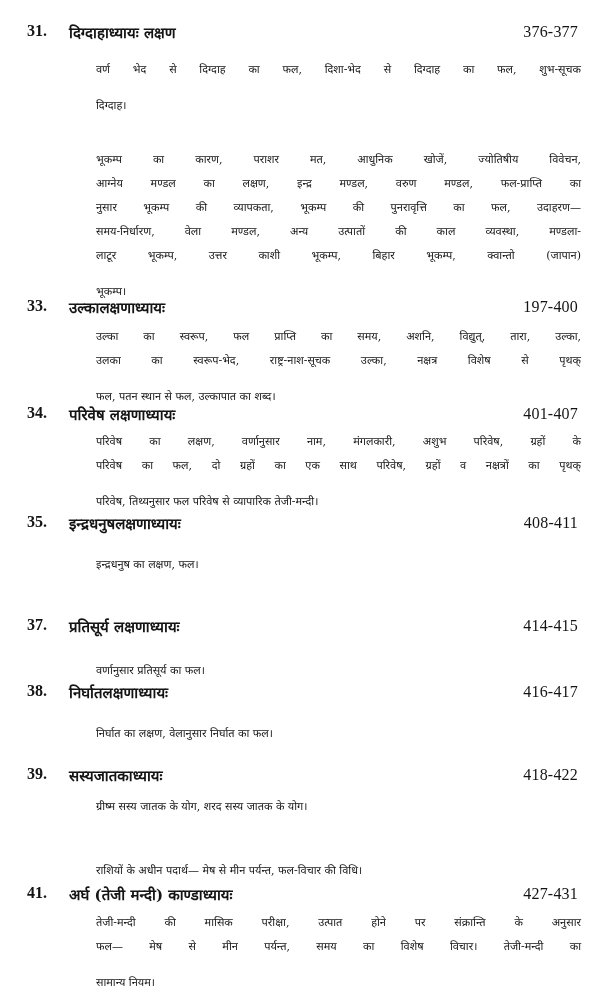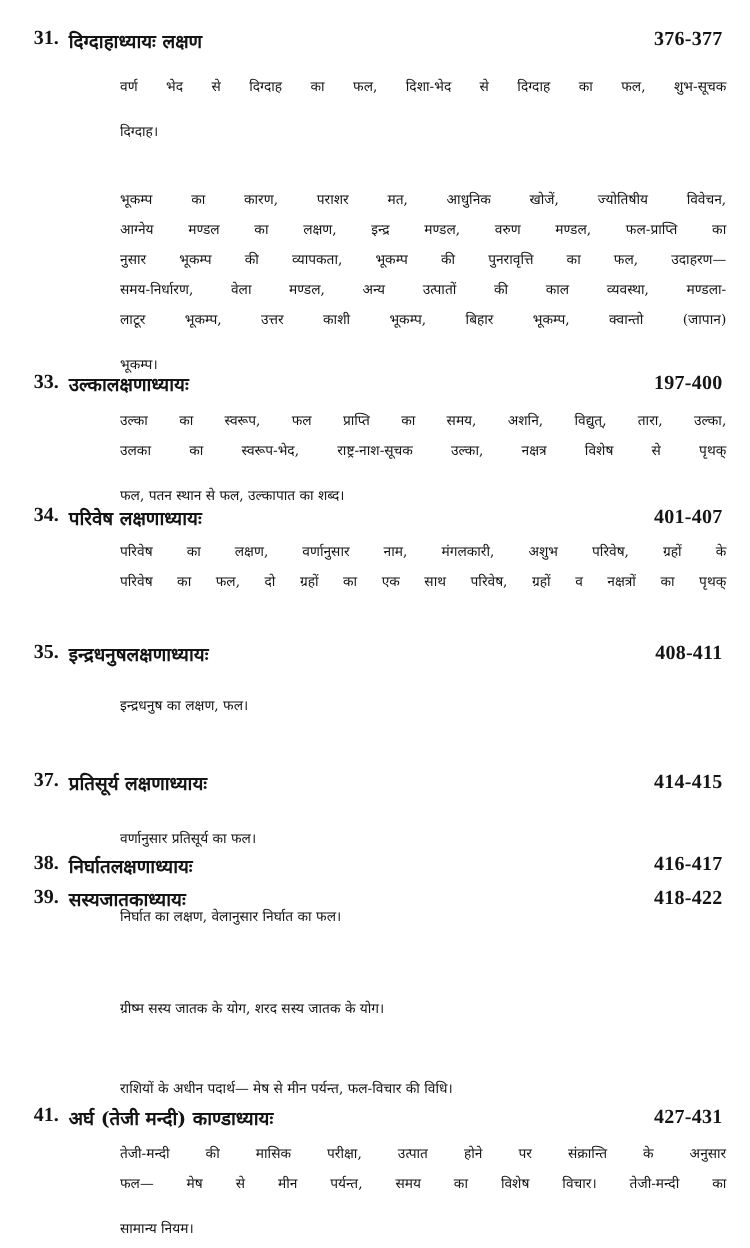--- a/index.html
+++ b/index.html
@@ -7,23 +7,23 @@
       width: 600px; height: 998px; position: relative; overflow: hidden;
       font-family: "DejaVu Serif", "Liberation Serif", serif;
       color: #141414;
     }
     .page { position: absolute; left: 0; top: 0; width: 600px; height: 998px; }
     .heading {
       position: absolute; left: 27px; right: 22px; height: 24px;
       display: flex; align-items: center; justify-content: space-between;
       font-weight: bold; font-size: 15px;
     }
-    .heading .title { display: flex; gap: 8px; white-space: nowrap; text-align: right; }
+    .heading .title { display: flex; gap: 22px; white-space: nowrap; text-align: right; }
     .num { font-family: "Liberation Serif", serif; font-weight: bold; font-size: 16px; }
-    .pages { font-family: "Liberation Serif", serif; font-weight: bold; font-size: 16px; letter-spacing: 0.2px; }
+    .pages { font-family: "Liberation Serif", serif; font-weight: normal; font-size: 16px; letter-spacing: 0.2px; }
     .desc {
       position: absolute; left: 96px; width: 485px;
       font-size: 11px; line-height: 24px;
     }
     .desc .line { display: block; white-space: nowrap; text-align: justify; text-align-last: justify; height: 24px; }
     .desc .line.last { text-align-last: left; margin-top: 12px; }
   </style>
 </head>
 <body>
 
@@ -66,20 +66,21 @@
   <div class="heading" style="top:402px">
     <span class="title">
         <span class="num">34.</span>
         <span>परिवेष लक्षणाध्यायः</span>
       </span>
     <span class="pages">401-407</span>
   </div>
   <div class="desc" style="top:430px">
     <span class="line">परिवेष का लक्षण, वर्णानुसार नाम, मंगलकारी, अशुभ परिवेष, ग्रहों के</span>
     <span class="line">परिवेष का फल, दो ग्रहों का एक साथ परिवेष, ग्रहों व नक्षत्रों का पृथक्</span>
+    <span class="line last">परिवेष, तिथ्यनुसार फल परिवेष से व्यापारिक तेजी-मन्दी।</span>
   </div>
 
   <div class="heading" style="top:511px">
     <span class="title">
         <span class="num">35.</span>
         <span>इन्द्रधनुषलक्षणाध्यायः</span>
       </span>
     <span class="pages">408-411</span>
   </div>
   <div class="desc" style="top:541px">
@@ -102,21 +103,21 @@
     <span class="title">
         <span class="num">38.</span>
         <span>निर्घातलक्षणाध्यायः</span>
       </span>
     <span class="pages">416-417</span>
   </div>
   <div class="desc" style="top:710px">
     <span class="line last">निर्घात का लक्षण, वेलानुसार निर्घात का फल।</span>
   </div>
 
-  <div class="heading" style="top:707px">
+  <div class="heading" style="top:763px">
     <span class="title">
         <span class="num">39.</span>
         <span>सस्यजातकाध्यायः</span>
       </span>
     <span class="pages">418-422</span>
   </div>
   <div class="desc" style="top:783px">
     <span class="line last">ग्रीष्म सस्य जातक के योग, शरद सस्य जातक के योग।</span>
   </div>
 

